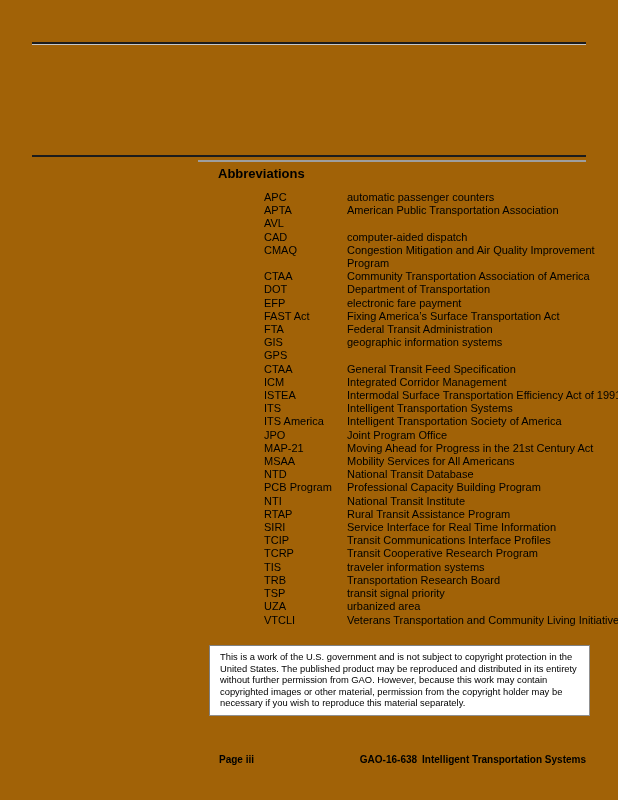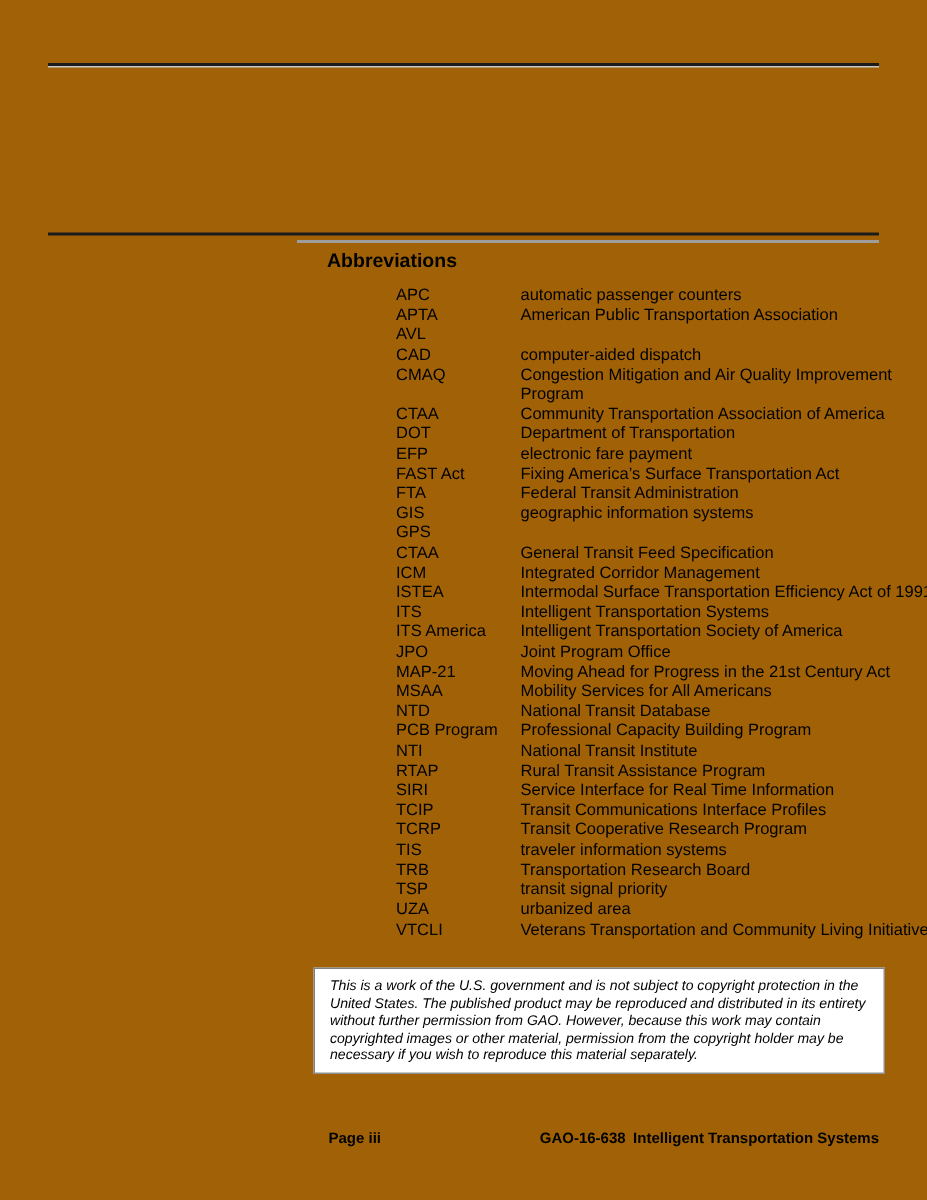--- a/index.html
+++ b/index.html
@@ -68,21 +68,20 @@
   .copyright-box {
     position: absolute;
     left: 209px;
     top: 645px;
     width: 381px;
     border: 1px solid #808080;
     border-right-color: #909090;
     border-bottom-color: #909090;
     box-sizing: border-box;
     background: #ffffff;
-    font-style: italic;
   }
   .copyright-text {
     margin: 5px 10px 6px 10px;
     font-size: 9.4px;
     line-height: 11.6px;
     color: #000000;
   }
   .page-footer {
     position: absolute;
     left: 219px;

